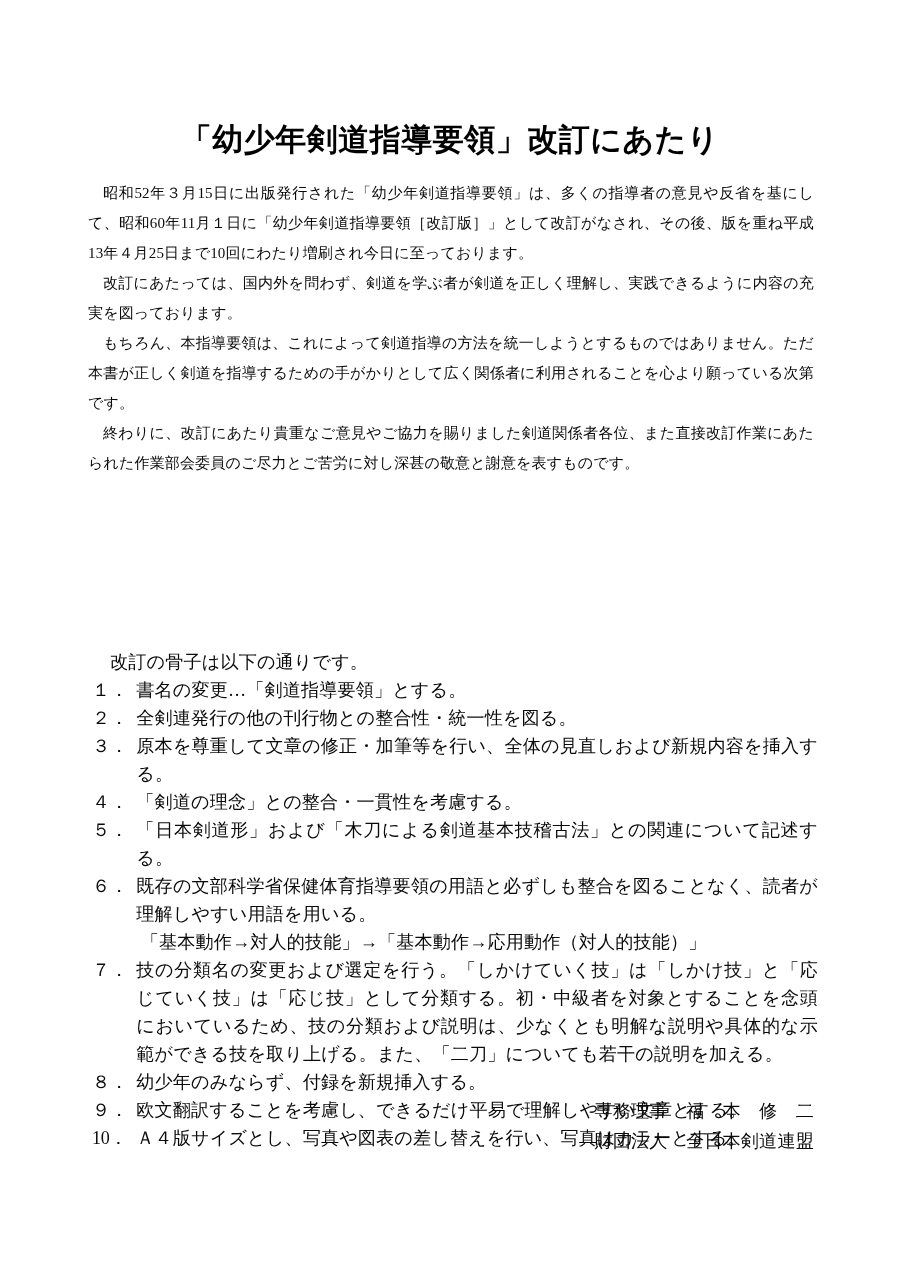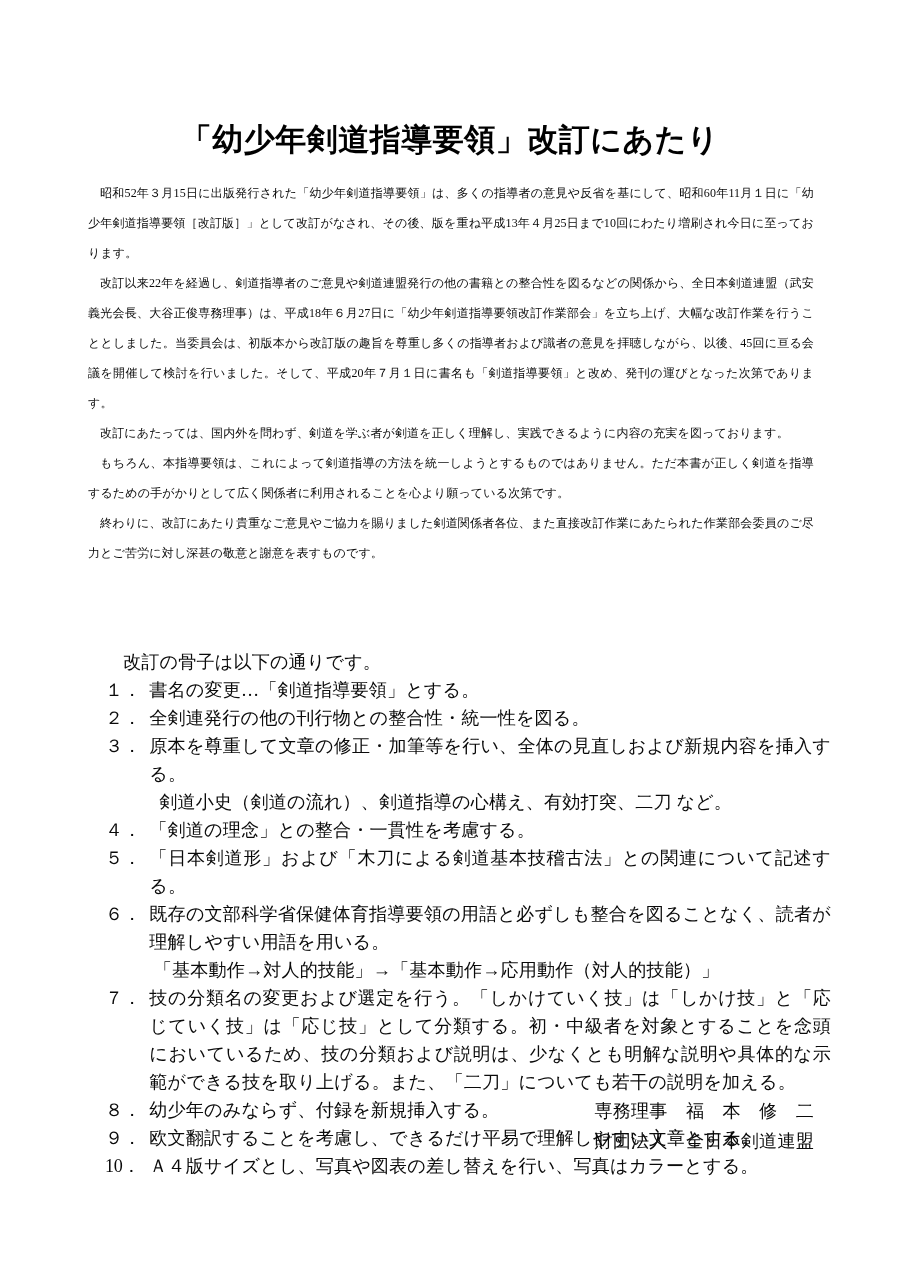--- a/index.html
+++ b/index.html
@@ -41,33 +41,33 @@
   
   .body-block {
     position: absolute;
     top: 178px;
     left: 88px;
     width: 726px;
   }
 
   p.para {
     margin: 0;
-    font-size: 12px;
+    font-size: 15px;
     line-height: 30px;
     text-align: justify;
     text-justify: inter-character;
     text-indent: 1em;
     letter-spacing: 0.15px;
   }
 
   
   .outline-block {
     position: absolute;
     top: 648px;
-    left: 105px;
+    left: 92px;
     width: 726px;
   }
 
   .outline-lead {
     margin: 0 0 0 0;
     font-size: 18.1px;
     line-height: 28px;
     text-indent: 1em;
     letter-spacing: 0.15px;
   }
@@ -129,21 +129,20 @@
 </style>
 </head>
 <body>
 
 <div class="page">
 
   <h1 class="doc-title">「幼少年剣道指導要領」改訂にあたり</h1>
 
   <div class="body-block">
     <p class="para">昭和52年３月15日に出版発行された「幼少年剣道指導要領」は、多くの指導者の意見や反省を基にして、昭和60年11月１日に「幼少年剣道指導要領［改訂版］」として改訂がなされ、その後、版を重ね平成13年４月25日まで10回にわたり増刷され今日に至っております。</p>
-    <p class="para">改訂以来22年を経過し、剣道指導者のご意見や剣道連盟発行の他の書籍との整合性を図るなどの関係から、全日本剣道連盟（武安義光会長、大谷正俊専務理事）は、平成18年６月27日に「幼少年剣道指導要領改訂作業部会」を立ち上げ、大幅な改訂作業を行うこととしました。当委員会は、初版本から改訂版の趣旨を尊重し多くの指導者および識者の意見を拝聴しながら、以後、45回に亘る会議を開催して検討を行いました。そして、平成20年７月１日に書名も「剣道指導要領」と改め、発刊の運びとなった次第であります。</p>
     <p class="para">改訂にあたっては、国内外を問わず、剣道を学ぶ者が剣道を正しく理解し、実践できるように内容の充実を図っております。</p>
     <p class="para">もちろん、本指導要領は、これによって剣道指導の方法を統一しようとするものではありません。ただ本書が正しく剣道を指導するための手がかりとして広く関係者に利用されることを心より願っている次第です。</p>
     <p class="para">終わりに、改訂にあたり貴重なご意見やご協力を賜りました剣道関係者各位、また直接改訂作業にあたられた作業部会委員のご尽力とご苦労に対し深甚の敬意と謝意を表すものです。</p>
   </div>
 
   <div class="outline-block">
 
     <p class="outline-lead">改訂の骨子は以下の通りです。</p>
 
     <ol class="outline-list">
@@ -151,21 +150,20 @@
       <li class="outline-item">
         <span class="outline-num">１．</span><span>書名の変更…「剣道指導要領」とする。</span>
       </li>
 
       <li class="outline-item">
         <span class="outline-num">２．</span><span>全剣連発行の他の刊行物との整合性・統一性を図る。</span>
       </li>
 
       <li class="outline-item">
         <span class="outline-num">３．</span><span>原本を尊重して文章の修正・加筆等を行い、全体の見直しおよび新規内容を挿入する。</span>
-        <span class="sub-line">剣道小史（剣道の流れ）、剣道指導の心構え、有効打突、二刀 など。</span>
       </li>
 
       <li class="outline-item">
         <span class="outline-num">４．</span><span>「剣道の理念」との整合・一貫性を考慮する。</span>
       </li>
 
       <li class="outline-item">
         <span class="outline-num">５．</span><span>「日本剣道形」および「木刀による剣道基本技稽古法」との関連について記述する。</span>
       </li>
 

